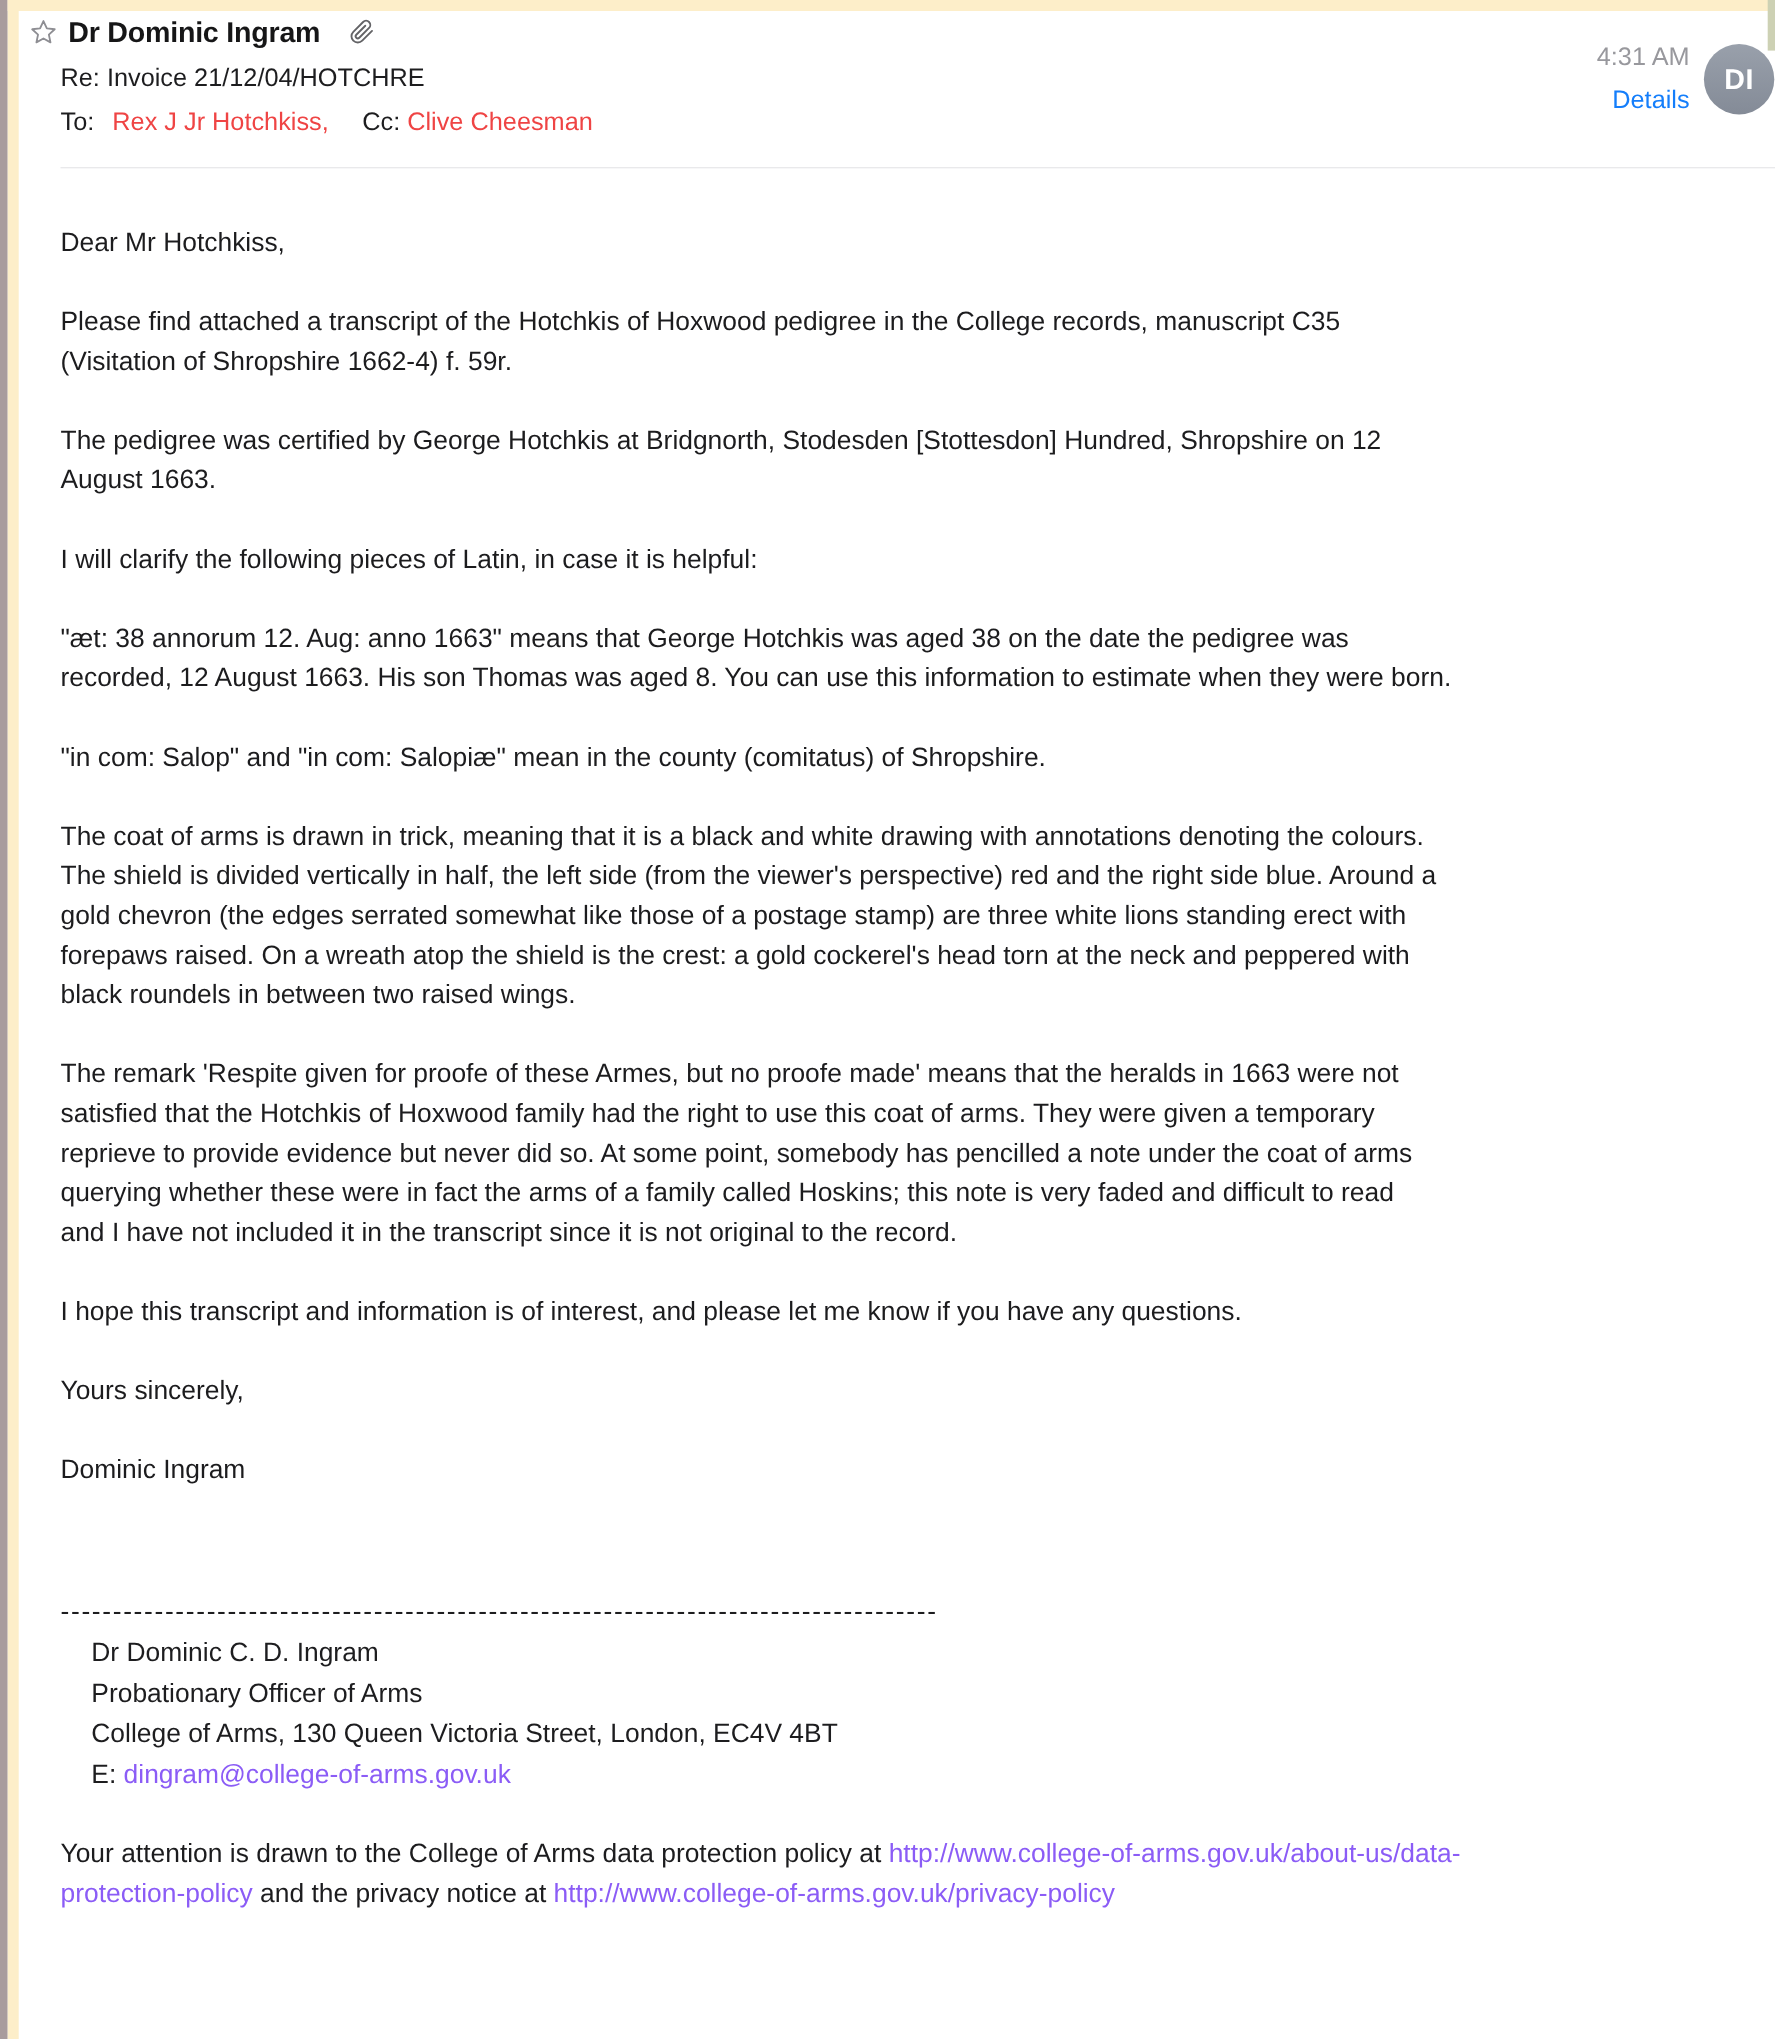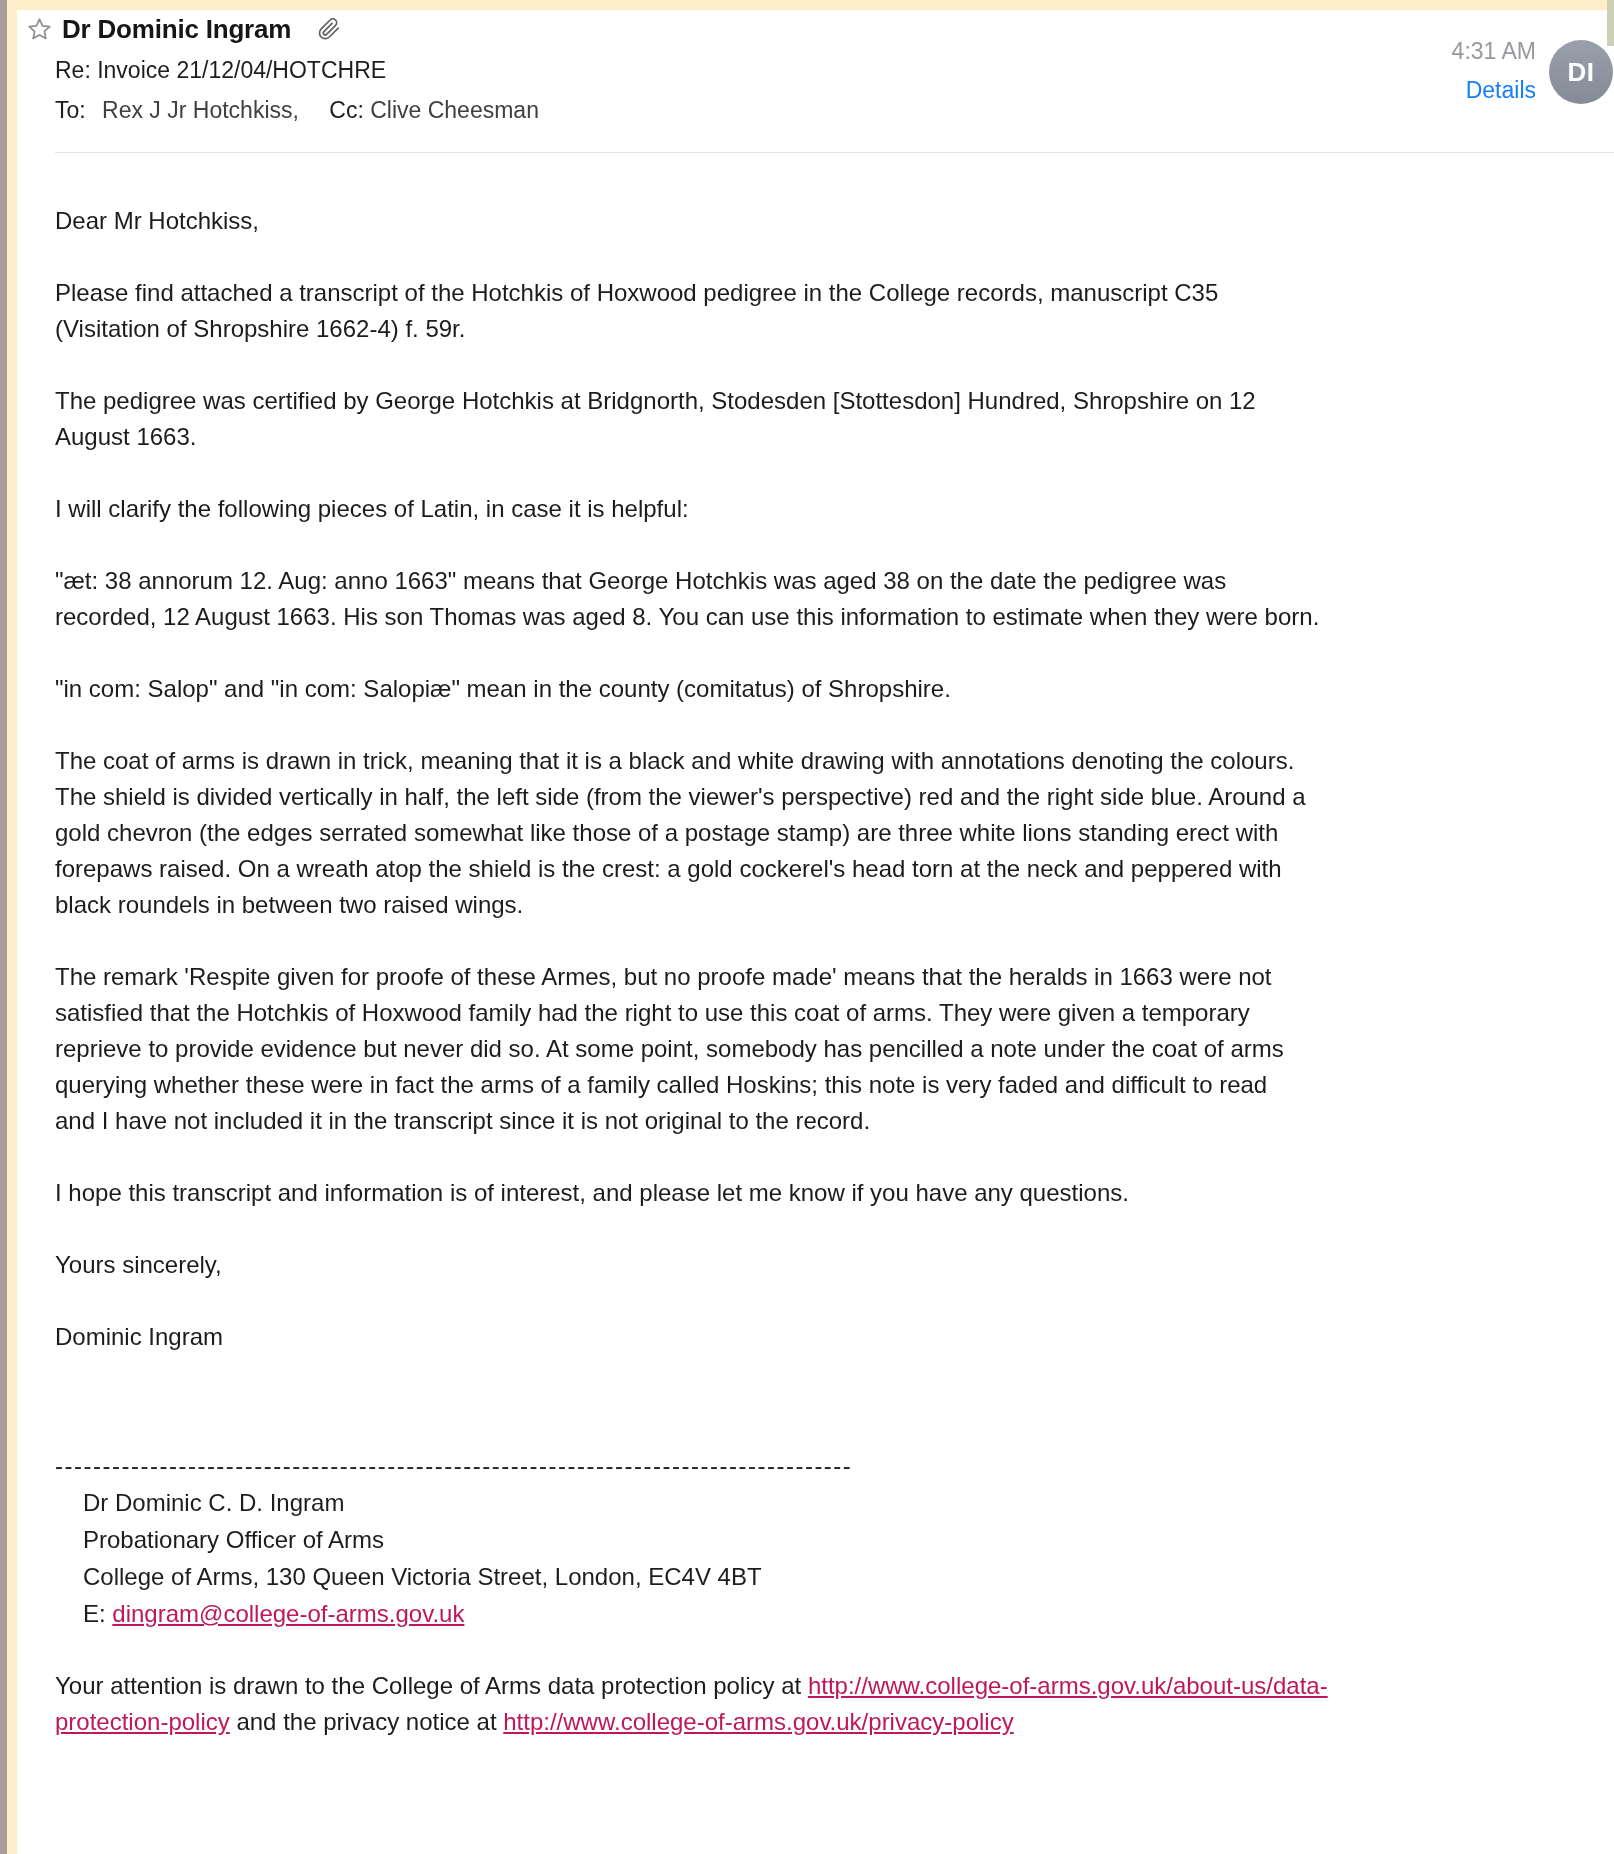--- a/index.html
+++ b/index.html
@@ -24,21 +24,21 @@
   
   .mail-header { position: relative; padding-top: 14px; }
   .sender-row { display: flex; align-items: center; height: 30px; }
   .star-btn { width: 27px; height: 27px; margin-left: -29px; margin-right: 9px; display: inline-flex; align-items: center; cursor: pointer; }
   .star-btn svg { width: 27px; height: 27px; }
   .sender-name { font-size: 26px; font-weight: bold; color: #161617; letter-spacing: -0.2px; }
   .clip { width: 24px; height: 24px; margin-left: 26px; }
   .subject { margin-top: 13px; font-size: 23px; color: #1d1d1f; }
   .recipients { margin-top: 13px; font-size: 23px; }
   .recipients .label { color: #1d1d1f; }
-  .recipients .muted { color: #404040; }
+  .recipients .muted { color: #ef4444; }
   .recipients .to-val { margin-left: 10px; }
   .recipients .cc-lab { margin-left: 24px; }
   .recipients .cc-val { }
 
   .header-meta { position: absolute; top: 38px; right: 78px; text-align: right; }
   .time { font-size: 23px; color: #98989d; }
   .details-link { display: inline-block; margin-top: 12px; font-size: 23px; color: #147efb; cursor: pointer; }
 
   .avatar {
     position: absolute; top: 40px; right: 1px;
@@ -57,21 +57,21 @@
     font-size: 24px;
     line-height: 36px;
     margin: 36px 0;
     color: #1c1c1e;
   }
 
   
   .sig { margin-top: 92px; }
   .sig-sep { font-size: 24px; line-height: 37px; letter-spacing: 1.5px; white-space: pre; }
   .sig-line { font-size: 24px; line-height: 37px; margin-left: 28px; }
-  a.link, .link { color: #be185d; text-decoration: underline; cursor: pointer; }
+  a.link, .link { color: #8b5cf6; cursor: pointer; }
 
   
   .footer-note {
     margin-top: 36px;
     max-width: 1365px;
     font-size: 24px;
     line-height: 36px;
     color: #1c1c1e;
     overflow-wrap: break-word;
   }

